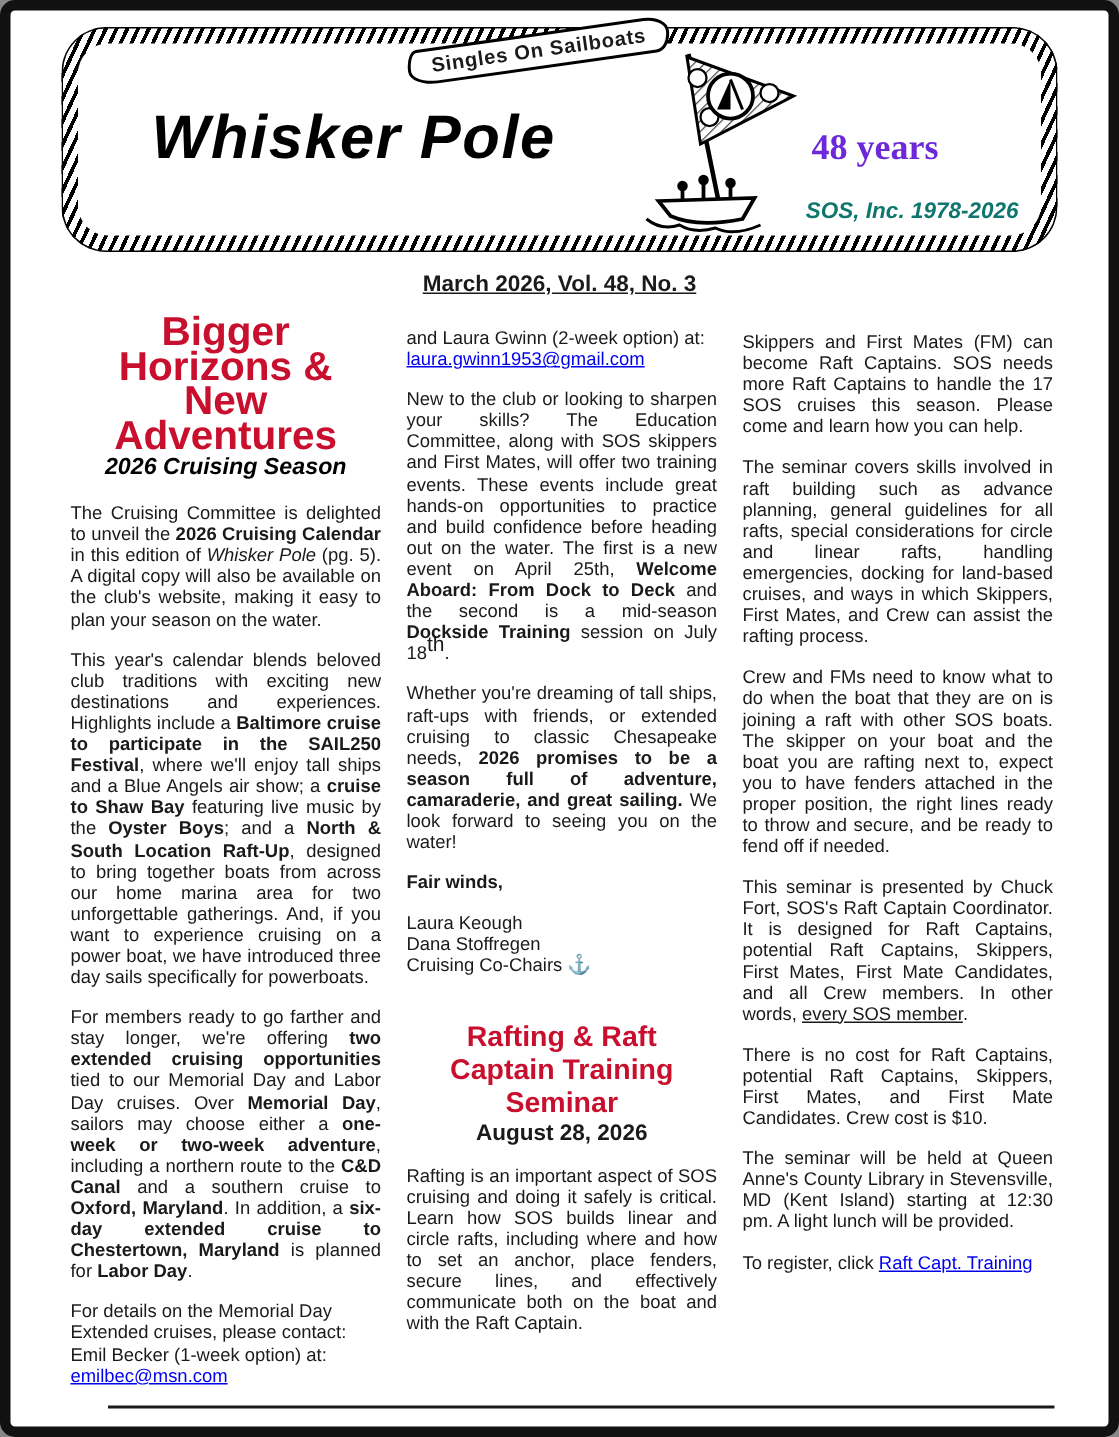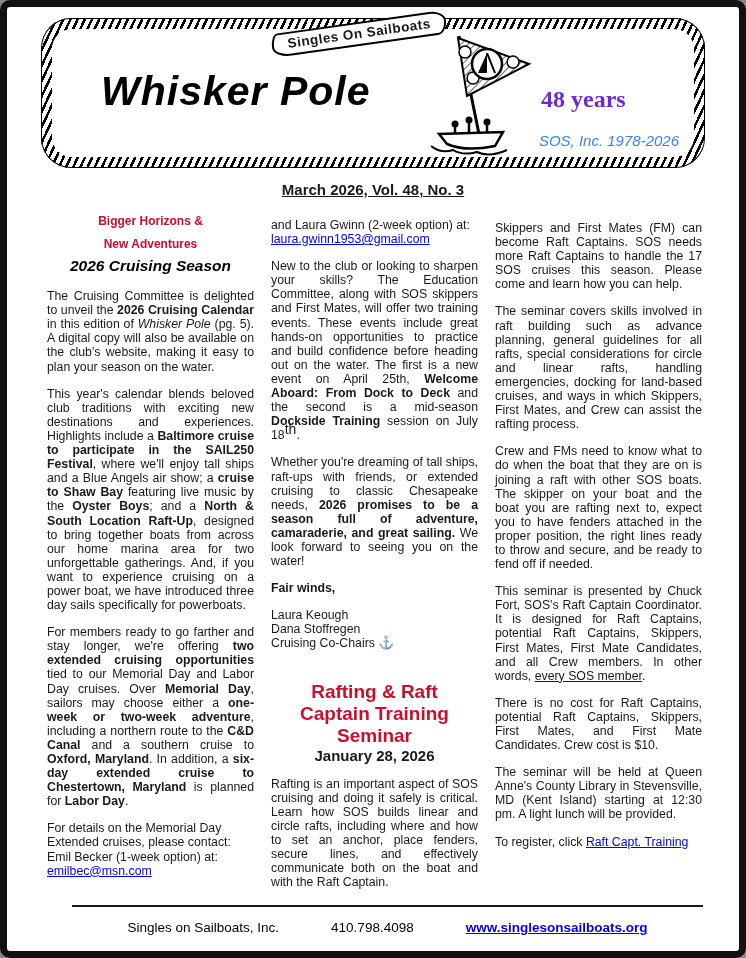--- a/index.html
+++ b/index.html
@@ -27,37 +27,37 @@
     position:absolute;left:60px;top:50px;z-index:2;
     font-size:41px;font-weight:bold;font-style:italic;letter-spacing:1px;color:#000;
   }
   .mast-logo{position:absolute;left:384px;top:12px;z-index:2;}
   .mast-years{
     position:absolute;left:500px;top:68px;z-index:2;
     font-family:"Liberation Serif",serif;font-weight:bold;font-size:24px;color:#6d28d9;
   }
   .mast-orgline{
     position:absolute;right:26px;top:114px;z-index:2;
-    font-style:italic;font-weight:normal;font-size:15px;color:#3b82f6;
+    font-style:italic;font-weight:bold;font-size:15px;color:#0f766e;
   }
   
   .dateline{text-align:center;margin-top:13px;flex:none;}
   .dateline span{font-size:15px;font-weight:bold;text-decoration:underline;}
   
   .columns{
     display:flex;gap:17px;padding:11px 37px 0 40px;flex:1;align-items:flex-start;
   }
   .col{flex:1;min-width:0;font-size:12.3px;line-height:14.1px;text-align:justify;}
   .col p{margin:0 0 13px;}
   .col p.left{text-align:left;}
   .col2-pad{padding-top:8px;}
   .col3-pad{padding-top:11px;}
   .red-h{
     color:var(--red,#C8102E);text-align:center;font-weight:bold;
-    font-size:12px;line-height:23px;margin:0;white-space:pre-line;
+    font-size:27px;line-height:23px;margin:0;white-space:pre-line;
   }
   .red-h.second{font-size:19px;line-height:22px;margin-top:30px;}
   .sub-h{
     text-align:center;font-weight:bold;font-size:15.5px;color:#000;
     margin:3px 0 16px;white-space:pre-line;font-style:italic;
   }
   .date-h{text-align:center;font-weight:bold;font-size:15px;margin:2px 0 14px;}
   .seg-b{font-weight:bold;}
   .seg-i{font-style:italic;}
   .seg-u{text-decoration:underline;}
@@ -139,21 +139,21 @@
 
     <div class="col col2-pad">
       <p class="left"><span>and Laura Gwinn (2-week option) at:<br></span><span class="seg-a">laura.gwinn1953@gmail.com</span></p>
       <p><span>New to the club or looking to sharpen your skills?  The Education Committee, along with SOS skippers and First Mates, will offer two training events. These events include great hands-on opportunities to practice and build confidence before heading out on the water. The first is a new event on April 25th, </span><span class="seg-b">Welcome Aboard: From Dock to Deck</span><span> and the second is a mid-season </span><span class="seg-b">Dockside Training</span><span> session on July 18</span><sup>th</sup><span>.</span></p>
       <p><span>Whether you're dreaming of tall ships, raft-ups with friends, or extended cruising to classic Chesapeake needs, </span><span class="seg-b">2026 promises to be a season full of adventure, camaraderie, and great sailing.</span><span> We look forward to seeing you on the water!</span></p>
       <p class="left"><span class="seg-b">Fair winds,</span></p>
       <p class="left"><span>Laura Keough<br>Dana Stoffregen<br>Cruising Co-Chairs </span><span class="seg-anchor">⚓</span></p>
       <h1 class="red-h second">Rafting &amp; Raft
 Captain Training
 Seminar</h1>
-      <div class="date-h">January 28, 2026</div>
+      <div class="date-h">August 28, 2026</div>
       <p><span>Rafting is an important aspect of SOS cruising and doing it safely is critical. Learn how SOS builds linear and circle rafts, including where and how to set an anchor, place fenders, secure lines, and effectively communicate both on the boat and with the Raft Captain.</span></p>
     </div>
 
     <div class="col col3-pad">
       <p><span>Skippers and First Mates (FM) can become Raft Captains. SOS needs more Raft Captains to handle the 17 SOS cruises this season.  Please come and learn how you can help.</span></p>
       <p><span>The seminar covers skills involved in raft building such as advance planning, general guidelines for all rafts, special considerations for circle and linear rafts, handling emergencies, docking for land-based cruises, and ways in which Skippers, First Mates, and Crew can assist the rafting process.</span></p>
       <p><span>Crew and FMs need to know what to do when the boat that they are on is joining a raft with other SOS boats. The skipper on your boat and the boat you are rafting next to, expect you to have fenders attached in the proper position, the right lines ready to throw and secure, and be ready to fend off if needed.</span></p>
       <p><span>This seminar is presented by Chuck Fort, SOS's Raft Captain Coordinator. It is designed for Raft Captains, potential Raft Captains, Skippers, First Mates, First Mate Candidates, and all Crew members. In other words, </span><span class="seg-u">every SOS member</span><span>.</span></p>
       <p><span>There is no cost for Raft Captains, potential Raft Captains, Skippers, First Mates, and First Mate Candidates. Crew cost is $10.</span></p>
       <p><span>The seminar will be held at Queen Anne's County Library in Stevensville, MD (Kent Island) starting at 12:30 pm. A light lunch will be provided.</span></p>

